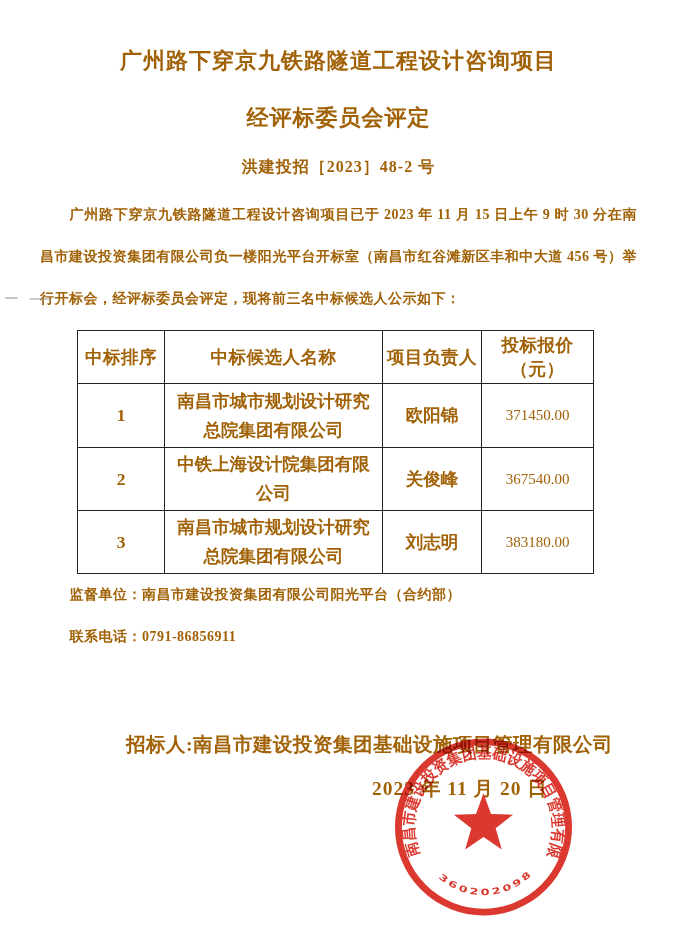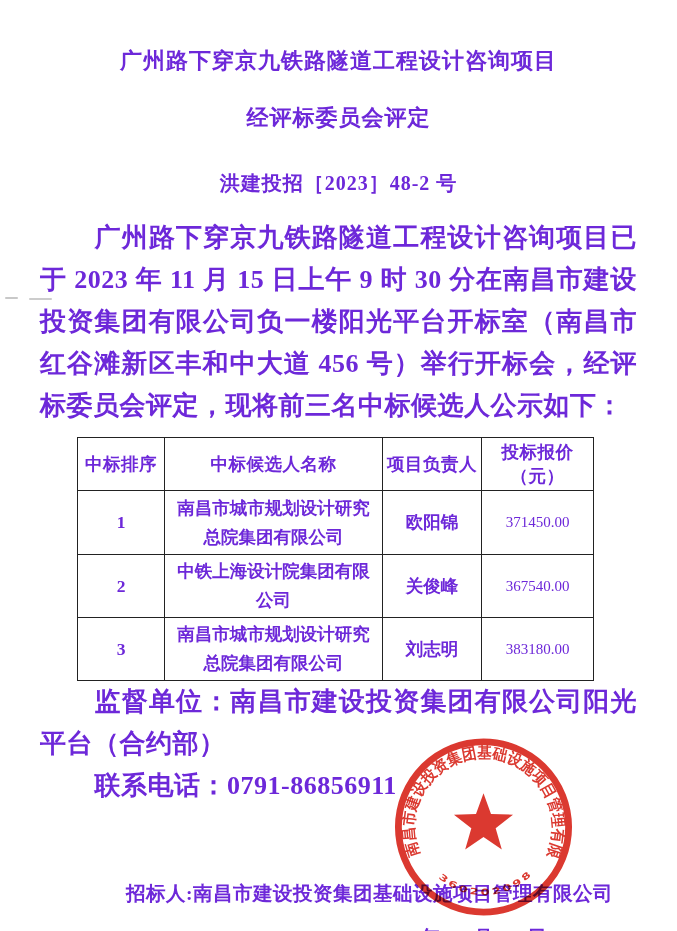--- a/index.html
+++ b/index.html
@@ -1,36 +1,36 @@
 <!DOCTYPE html>
 <html><head>
 <meta charset="utf-8">
 <style>
   html,body{margin:0;padding:0;background:#ffffff;}
   .page{
     position:relative;
     width:677px;height:931px;
     background:#ffffff;
     overflow:hidden;
-    color:#6d28d9;
+    color:#a16207;
     font-family:"Liberation Serif","DejaVu Serif",serif;
     box-sizing:border-box;
     padding:46px 40px 0 40px;
   }
   .title{
     text-align:center;font-weight:bold;font-size:22px;
     letter-spacing:1px;margin:0;
   }
   .title-2{margin-top:27px;}
   .doc-number{
-    text-align:center;font-size:20px;font-weight:600;
-    letter-spacing:1px;margin-top:37px;
+    text-align:center;font-size:16px;font-weight:600;
+    letter-spacing:1px;margin-top:24px;
   }
   .body-para{
-    font-size:26px;font-weight:600;line-height:42px;
+    font-size:14px;font-weight:600;line-height:42px;
     text-align:justify;text-indent:2.1em;letter-spacing:0.5px;
     margin:12px 0 0 0;
   }
   .bid-table{
     border-collapse:collapse;
     margin:10px 0 0 37px;
     table-layout:fixed;
     width:516px;
   }
   .bid-table th,.bid-table td{

